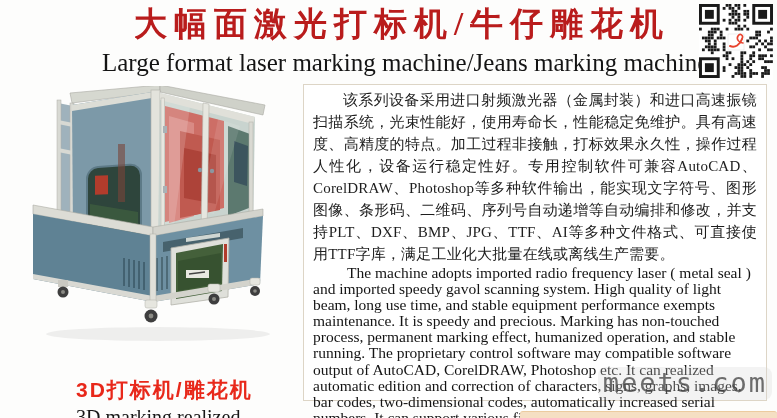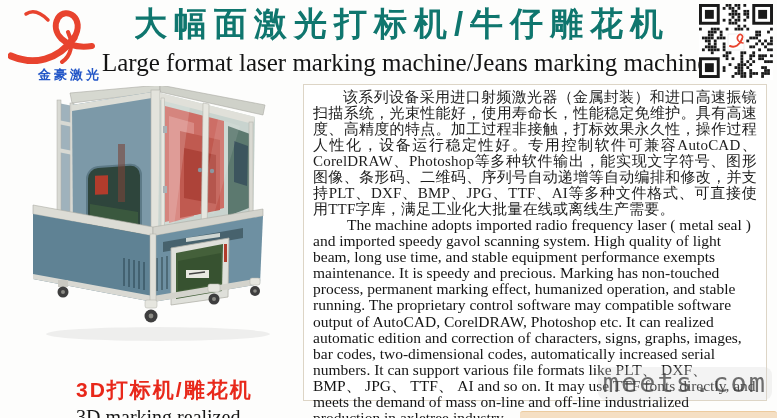--- a/index.html
+++ b/index.html
@@ -6,65 +6,56 @@
   html,body { width:777px; height:418px; overflow:hidden; }
   body { background:#fdfdfc; font-family:"Liberation Sans", sans-serif; position:relative; }
   .page { position:absolute; inset:0; background:#fdfdfc; }
 
   
   .logo { position:absolute; left:8px; top:4px; width:100px; height:86px; }
   .logo svg { display:block; }
   .brand-cn { position:absolute; left:30px; top:62px; width:78px; font-size:13px; font-weight:bold;
               color:#2356c7; letter-spacing:3px; white-space:nowrap; }
   .titles { position:absolute; left:102px; top:2px; width:600px; text-align:center; }
-  .title-cn { font-size:33px; font-weight:900; color:#0f766e; letter-spacing:7px;
-              white-space:nowrap; font-family:Liberation Sans, sans-serif; }
+  .title-cn { font-size:33px; font-weight:900; color:#b91c1c; letter-spacing:7px;
+              white-space:nowrap; font-family:Liberation Serif, serif; }
   .title-en { font-size:25px; font-weight:500; color:#141414; margin-top:2px;
               font-family:"Liberation Serif", serif; white-space:nowrap; letter-spacing:0; }
   .qr { position:absolute; right:4px; top:4px; width:74px; height:78px; }
 
   
   .photo { position:absolute; left:28px; top:86px; width:272px; height:258px; }
 
   
   .caption { position:absolute; left:76px; top:336px; width:230px;margin-top:40px; }
   .cap-cn { font-size:21px; font-weight:800; color:#e8281a; letter-spacing:2px; white-space:nowrap; }
   .cap-en { font-size:20px; color:#161616; font-family:"Liberation Serif", serif; margin-top:2px; white-space:nowrap; }
   .cap-model { font-size:17px; font-weight:bold; color:#0d0d0d; font-family:"Liberation Serif", serif;
                margin-top:3px; white-space:nowrap; letter-spacing:0.3px; }
 
   
   .textblock { position:absolute; left:303px; top:84px; width:464px; height:317px;
                background:#ffffff; border:1px solid #ddd5c6; padding:4px 9px 2px 9px; }
-  .para-cn { font-size:15px; line-height:16px; color:#1d1d1d; text-indent:2em;
+  .para-cn { font-size:15px; line-height:22px; color:#1d1d1d; text-indent:2em;
              letter-spacing:0.2px; font-family:"Liberation Serif", serif; text-align:justify; }
   .para-en { font-size:15.5px; line-height:16.1px; color:#141414; text-indent:2.2em;
              font-family:"Liberation Serif", serif; text-align:left; }
 
   
   .watermark { position:absolute; right:5px; top:367px; font-size:27px; color:#4c4c4c; opacity:.82;
                letter-spacing:2px; font-family:"DejaVu Sans Mono", monospace;
                background:rgba(216,216,216,.35); padding:0 5px 2px 5px; border-radius:8px; z-index:5; }
   .bottom-strip { position:absolute; left:520px; top:411px; width:257px; height:7px;
                   background:#f5dfc3; border-top:1px solid #eccb9f; border-radius:3px 3px 0 0; }
 </style>
 </head>
 <body>
 
 <div class="page">
 
-  <div class="logo">
-    <svg width="100" height="60" viewBox="0 0 100 60">
-      <path d="M3,52 C26,62 50,56 66,34" fill="none" stroke="#e8432e" stroke-width="7" stroke-linecap="round"></path>
-      <path d="M66,34 C78,14 58,2 50,14 C42,28 56,46 84,42" fill="none" stroke="#e8432e" stroke-width="6" stroke-linecap="round"></path>
-      <path d="M60,28 C66,40 63,52 54,58" fill="none" stroke="#e8432e" stroke-width="4" stroke-linecap="round"></path>
-      <path d="M40,16 C32,8 24,6 18,10" fill="none" stroke="#e8432e" stroke-width="3.5" stroke-linecap="round"></path>
-    </svg>
-    <div class="brand-cn">金豪激光</div>
-  </div>
 
   <div class="titles">
     <div class="title-cn">大幅面激光打标机/牛仔雕花机</div>
     <div class="title-en">Large format laser marking machine/Jeans marking machine</div>
   </div>
 
   <div class="qr">
     <svg width="74" height="78" viewBox="0 0 74 78">
       <rect x="0" y="0" width="74" height="76" fill="#ffffff"></rect>
       <g id="qr-modules" fill="#1a1a1a">

